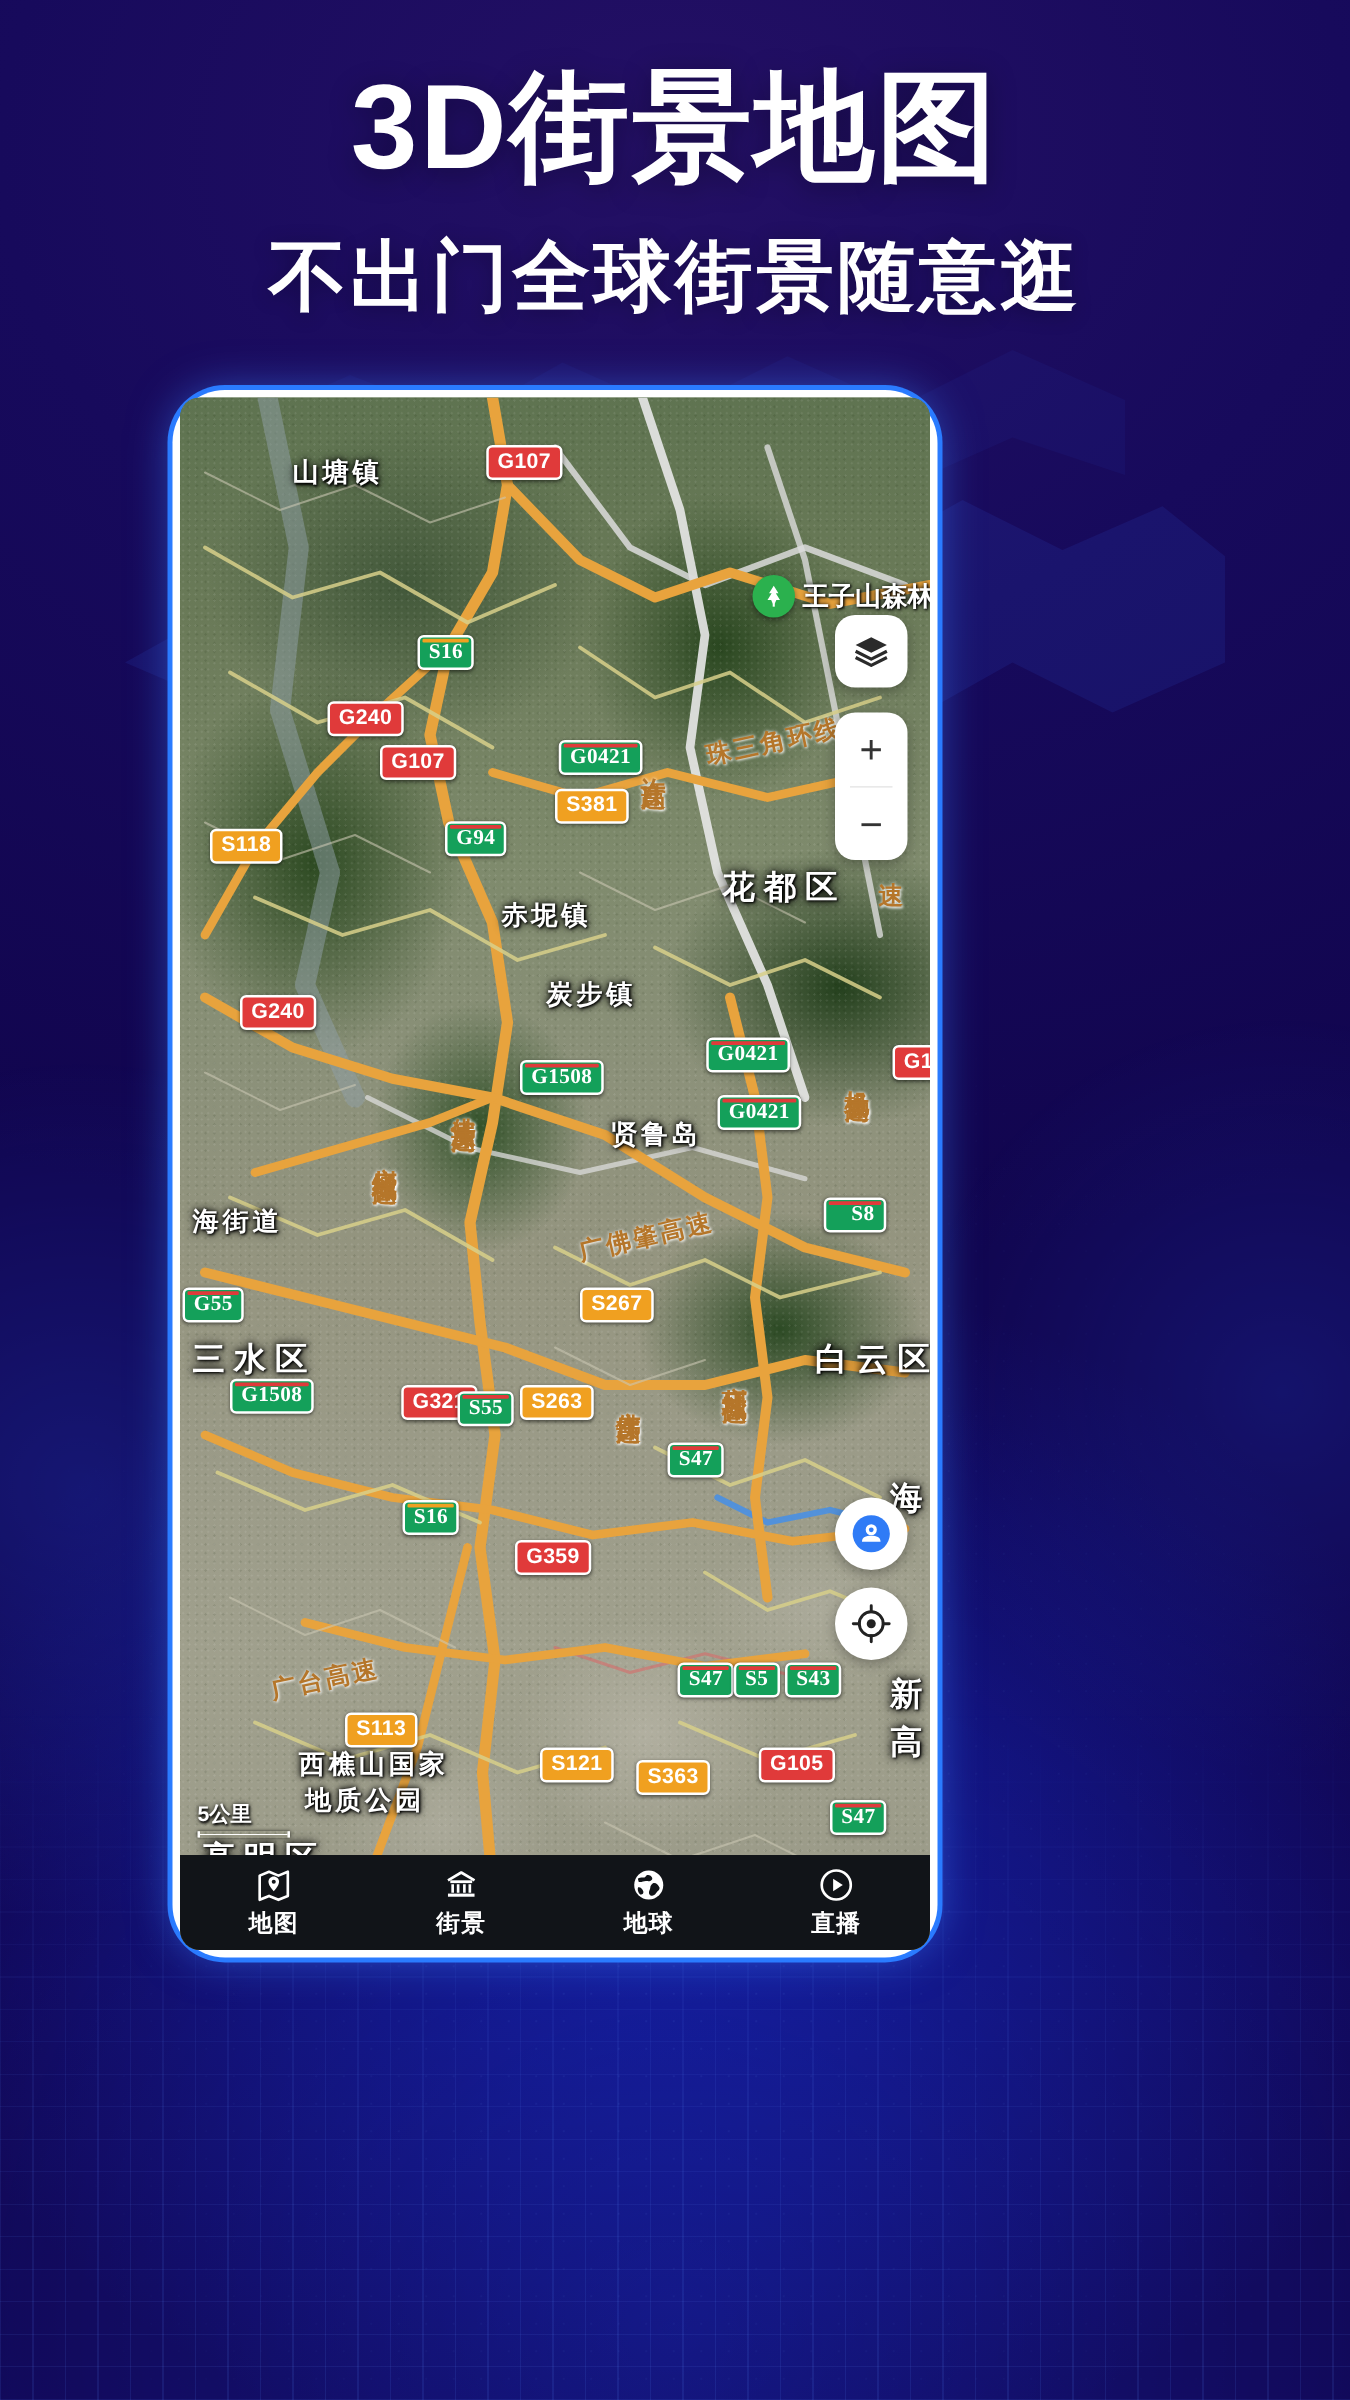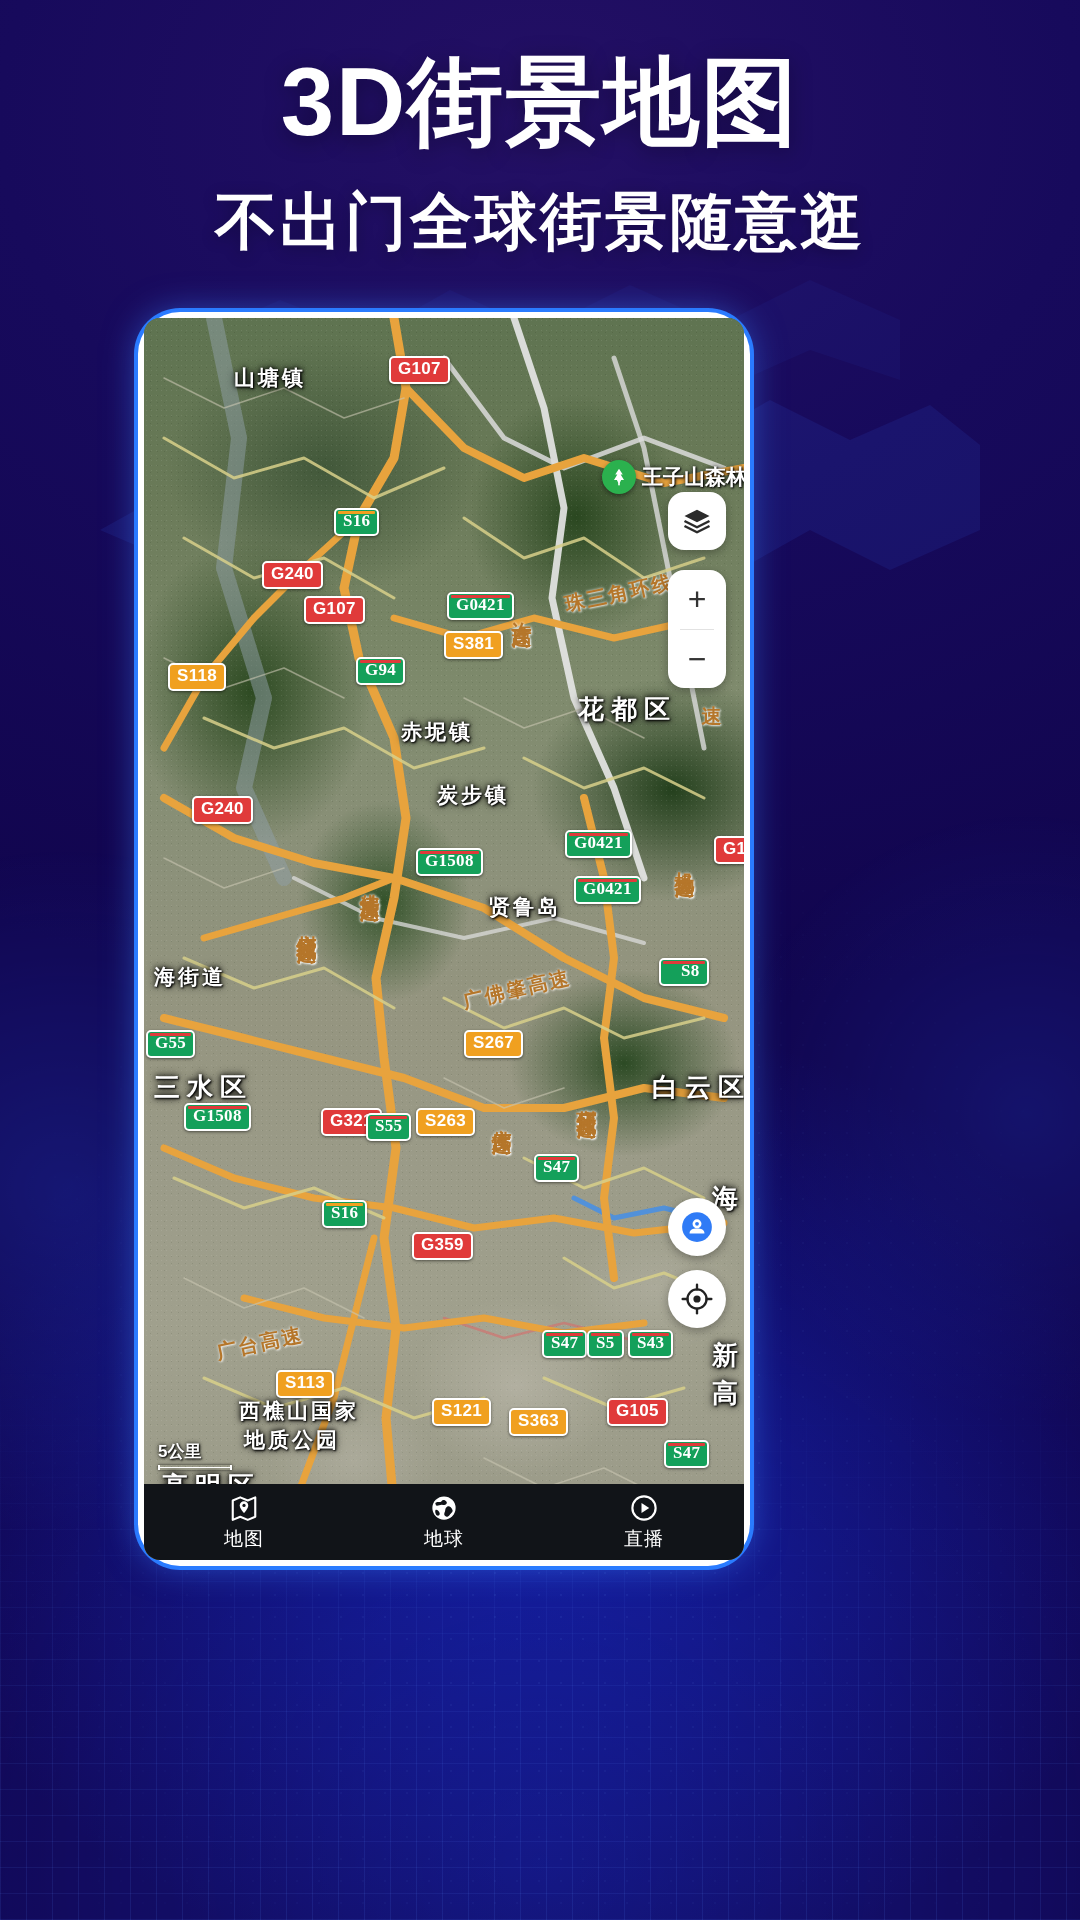--- a/index.html
+++ b/index.html
@@ -202,21 +202,21 @@
     position:absolute; left:0; right:0; bottom:0; height:76px;
     background:#111418;
     display:flex; align-items:center;
   }
   .nav-item {
     flex:1; height:100%;
     display:flex; flex-direction:column; align-items:center; justify-content:center;
     gap:3px; cursor:pointer;
   }
   .nav-ico { width:30px; height:30px; display:block; }
-  .nav-lbl { color:#fff; font-size:19px; font-weight:400; letter-spacing:1px; }
+  .nav-lbl { color:#fff; font-size:19px; font-weight:700; letter-spacing:1px; }
 </style>
 </head>
 <body>
 
 <div id="bg">
   <div id="bg-tech"></div>
   <div id="bg-dots"></div>
   <svg id="bg-map-shape" viewBox="0 0 940 560">
     <path d="M30,300 L120,250 L200,280 L260,220 L340,250 L400,200 L470,230 L540,180 L620,215 L700,170 L780,210 L860,175 L910,215 L910,300 L820,340 L740,300 L660,345 L580,305 L500,350 L420,310 L340,355 L260,315 L180,360 L100,330 Z" fill="#3a6bff" opacity=".35"></path>
     <path d="M120,110 L210,70 L300,105 L380,60 L470,100 L560,55 L650,95 L740,50 L830,90 L830,150 L740,120 L650,160 L560,125 L470,165 L380,130 L300,170 L210,135 L120,175 Z" fill="#2f5ae6" opacity=".22"></path>
@@ -403,20 +403,34 @@
 
       <div class="nav-item">
         <svg class="nav-ico" viewBox="0 0 24 24">
           <path d="M3 6 L9 3.5 L15 6 L21 3.5 L21 19 L15 21.5 L9 19 L3 21.5 Z" fill="none" stroke="#fff" stroke-width="1.7" stroke-linejoin="round"></path>
           <path d="M12 6.5 C13.9 6.5 15.4 8 15.4 9.9 C15.4 12.4 12 16 12 16 C12 16 8.6 12.4 8.6 9.9 C8.6 8 10.1 6.5 12 6.5 Z" fill="#fff"></path>
           <circle cx="12" cy="9.9" r="1.3" fill="#111418"></circle>
         </svg>
         <span class="nav-lbl">地图</span>
       </div>
 
+      <div class="nav-item">
+        <svg class="nav-ico" viewBox="0 0 24 24">
+          <path d="M3.5 9 L12 4 L20.5 9" fill="none" stroke="#fff" stroke-width="1.7" stroke-linejoin="round"></path>
+          <rect x="5" y="9" width="14" height="1.8" fill="#fff"></rect>
+          <g stroke="#fff" stroke-width="1.7">
+            <line x1="6.5" y1="11.5" x2="6.5" y2="17"></line>
+            <line x1="10" y1="11.5" x2="10" y2="17"></line>
+            <line x1="14" y1="11.5" x2="14" y2="17"></line>
+            <line x1="17.5" y1="11.5" x2="17.5" y2="17"></line>
+          </g>
+          <rect x="3.5" y="17.5" width="17" height="2" fill="#fff"></rect>
+        </svg>
+        <span class="nav-lbl">街景</span>
+      </div>
 
       <div class="nav-item">
         <svg class="nav-ico" viewBox="0 0 24 24">
           <circle cx="12" cy="12" r="9.3" fill="#fff"></circle>
           <path d="M5 8 C7 6.5 9 8 10 6.5 C11 5 13 5.5 14 7 C15 8.5 13 10 11 9.5 C9 9 7.5 10.5 5.6 10 Z
                    M14.5 11 C16 10 18 11.5 18.8 13.5 C19.4 15 17.5 16 16.5 17.5 C15.5 19 13.5 19.5 12.5 18
                    C11.5 16.5 13 15 13 13.5 C13 12.5 13.8 11.5 14.5 11 Z
                    M5.2 13.5 C6.5 13 8 14.5 8.5 16 C9 17.5 7.5 18.5 6.5 18 C5.5 17.5 4.5 15 5.2 13.5 Z" fill="#111418"></path>
         </svg>
         <span class="nav-lbl">地球</span>

